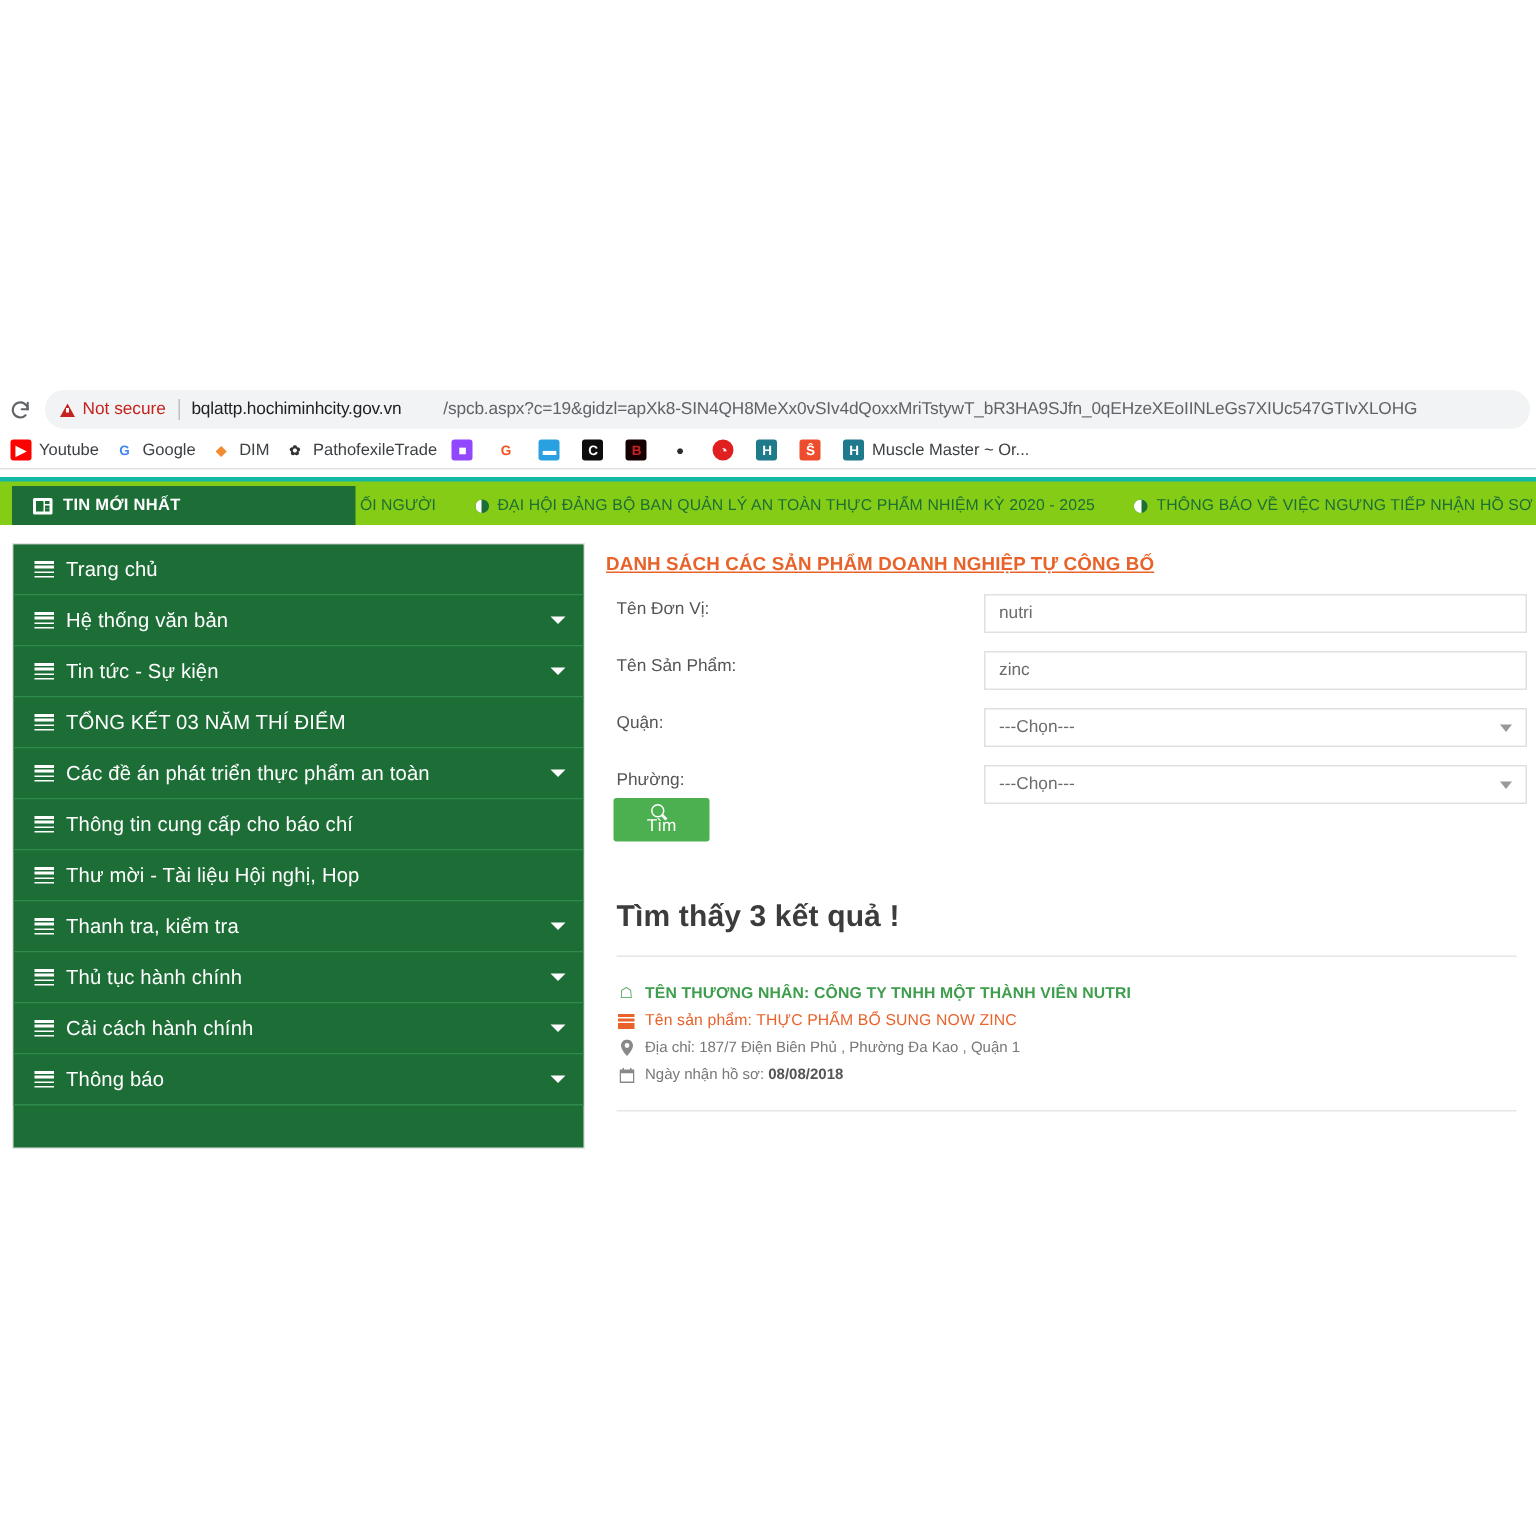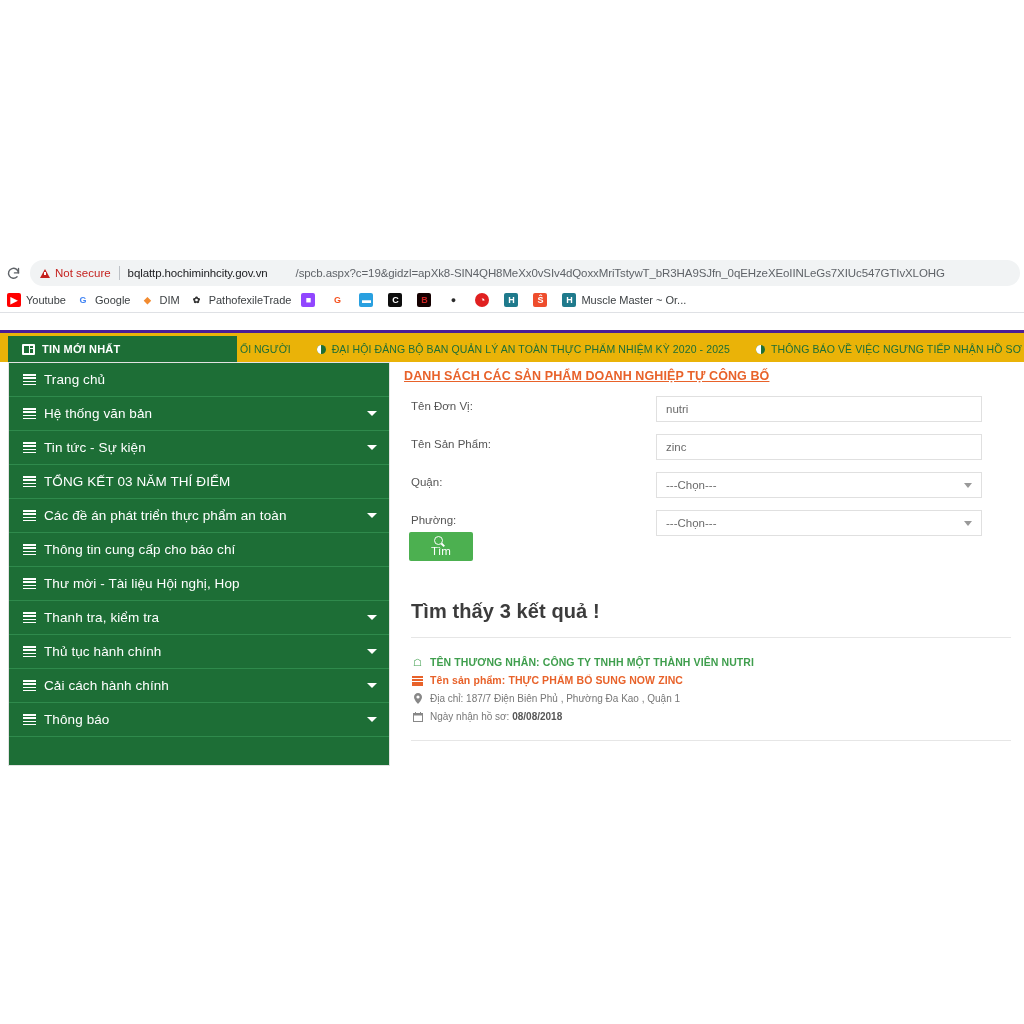--- a/index.html
+++ b/index.html
@@ -154,25 +154,25 @@
     top: 318px;
     width: 1024px;
     height: 448px;
     background: #ffffff;
     overflow: hidden;
   }
 
   
   .newsbar {
     position: absolute;
-    left: 0; top: 12px;
+    left: 0; top: 0;
     width: 1024px;
     height: 32px;
-    background: #eab308;
-    border-top: 3px solid #4c1d95;
+    background: #84cc16;
+    border-top: 3px solid #14b8a6;
     box-sizing: border-box;
     overflow: hidden;
   }
   .newsbar-badge {
     position: absolute;
     left: 8px; top: 3px;
     width: 229px;
     height: 26px;
     background: #1d6e36;
     display: flex;
@@ -344,21 +344,21 @@
     left: 13px;
     top: 4px;
     font-size: 11.5px;
     color: #555555;
     white-space: nowrap;
   }
   .form-field {
     position: absolute;
     left: 258px;
     top: 0px;
-    width: 326px;
+    width: 362px;
     height: 26px;
     box-sizing: border-box;
     border: 1px solid #e0e0e0;
     background: #ffffff;
     display: flex;
     align-items: center;
     padding: 0 9px;
     font-size: 11.5px;
     color: #6b6b6b;
   }
@@ -445,21 +445,21 @@
   .line-merchant .res-text {
     color: #3f9e4d;
     font-size: 10.5px;
     font-weight: bold;
     letter-spacing: 0.1px;
   }
   .line-merchant .res-ico { color: #3f9e4d; }
   .line-product .res-text {
     color: #e8622a;
     font-size: 10.5px;
-    font-weight: bold;
+    font-weight: normal;
     letter-spacing: 0.1px;
   }
   .line-product .res-ico { color: #e8622a; }
   .line-address .res-text,
   .line-date .res-text {
     color: #777777;
     font-size: 10px;
   }
   .line-address .res-ico,
   .line-date .res-ico { color: #888888; }

